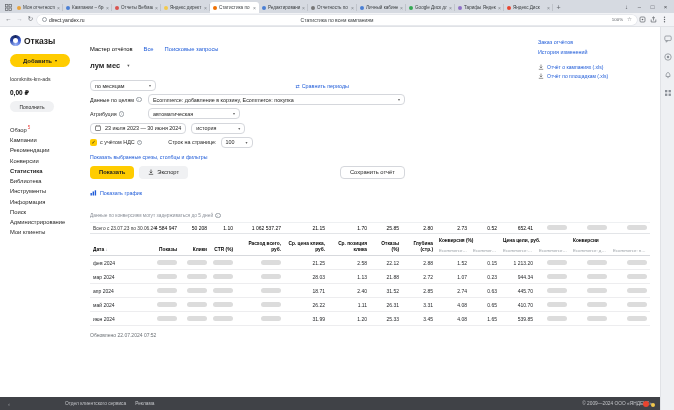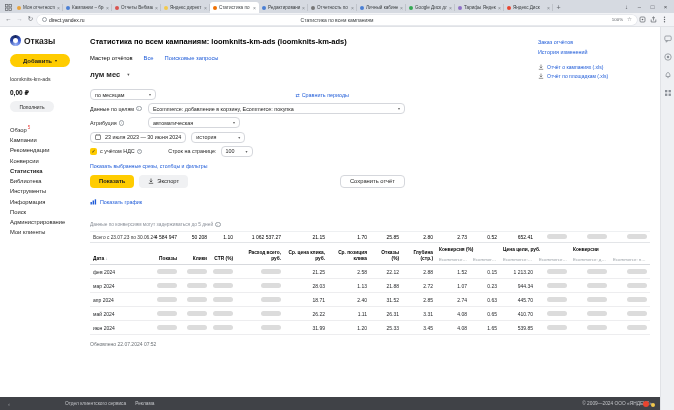--- a/index.html
+++ b/index.html
@@ -295,21 +295,20 @@
       <div class="menu-item">Библиотека</div>
       <div class="menu-item">Инструменты</div>
       <div class="menu-item">Информация</div>
       <div class="menu-item">Поиск</div>
       <div class="menu-item">Администрирование</div>
       <div class="menu-item">Мои клиенты</div>
     </div>
   </div>
 
   <div class="content">
-    <div class="page-title">Статистика по всем кампаниям: loomknits-km-ads (loomknits-km-ads)</div>
 
     <div class="tabs-row">
       <span class="tab-link active">Мастер отчётов</span>
       <span class="tab-link">Все</span>
       <span class="tab-link">Поисковые запросы</span>
     </div>
 
     <div class="report-selector">
       <span>лум мес</span>
       <span class="report-caret">▾</span>

